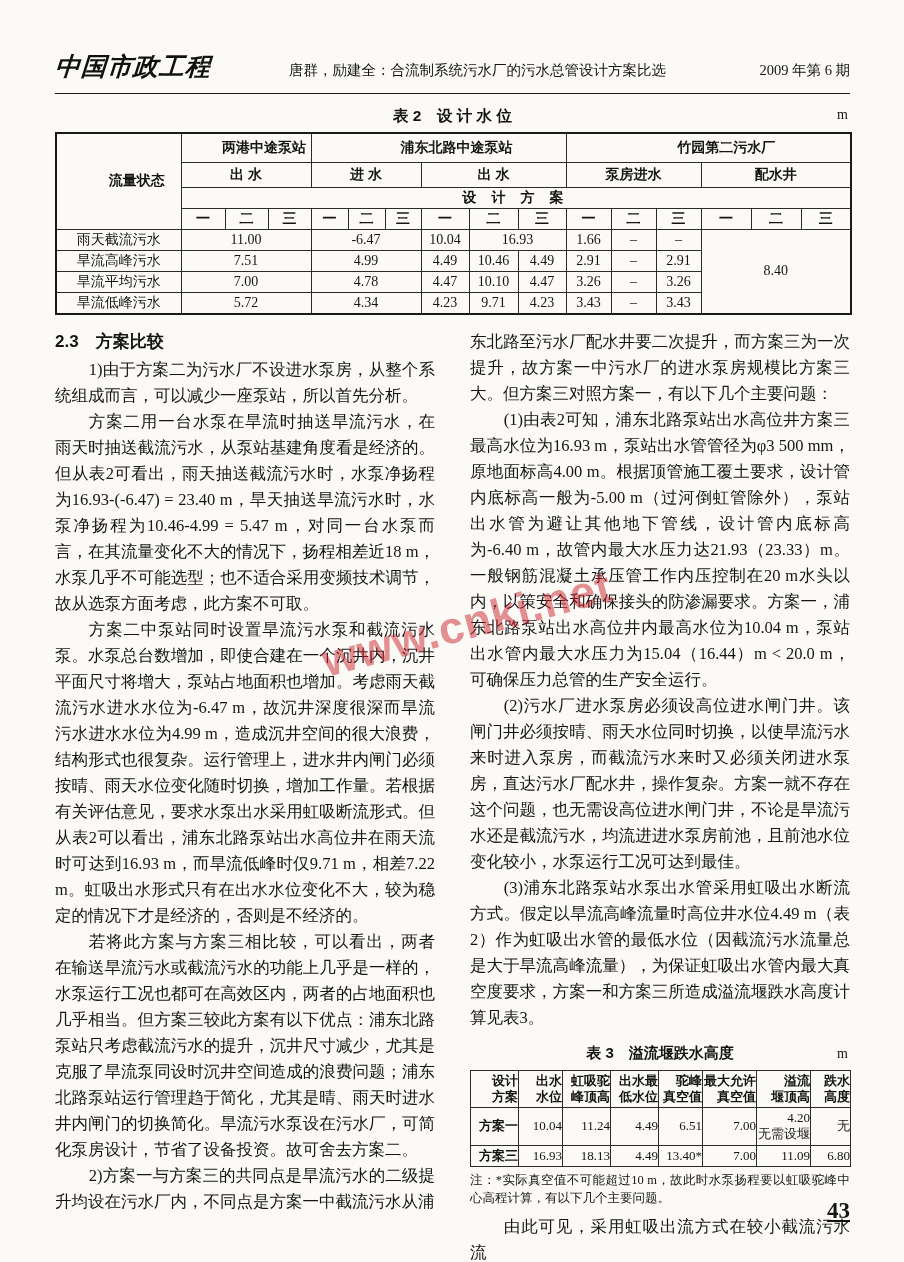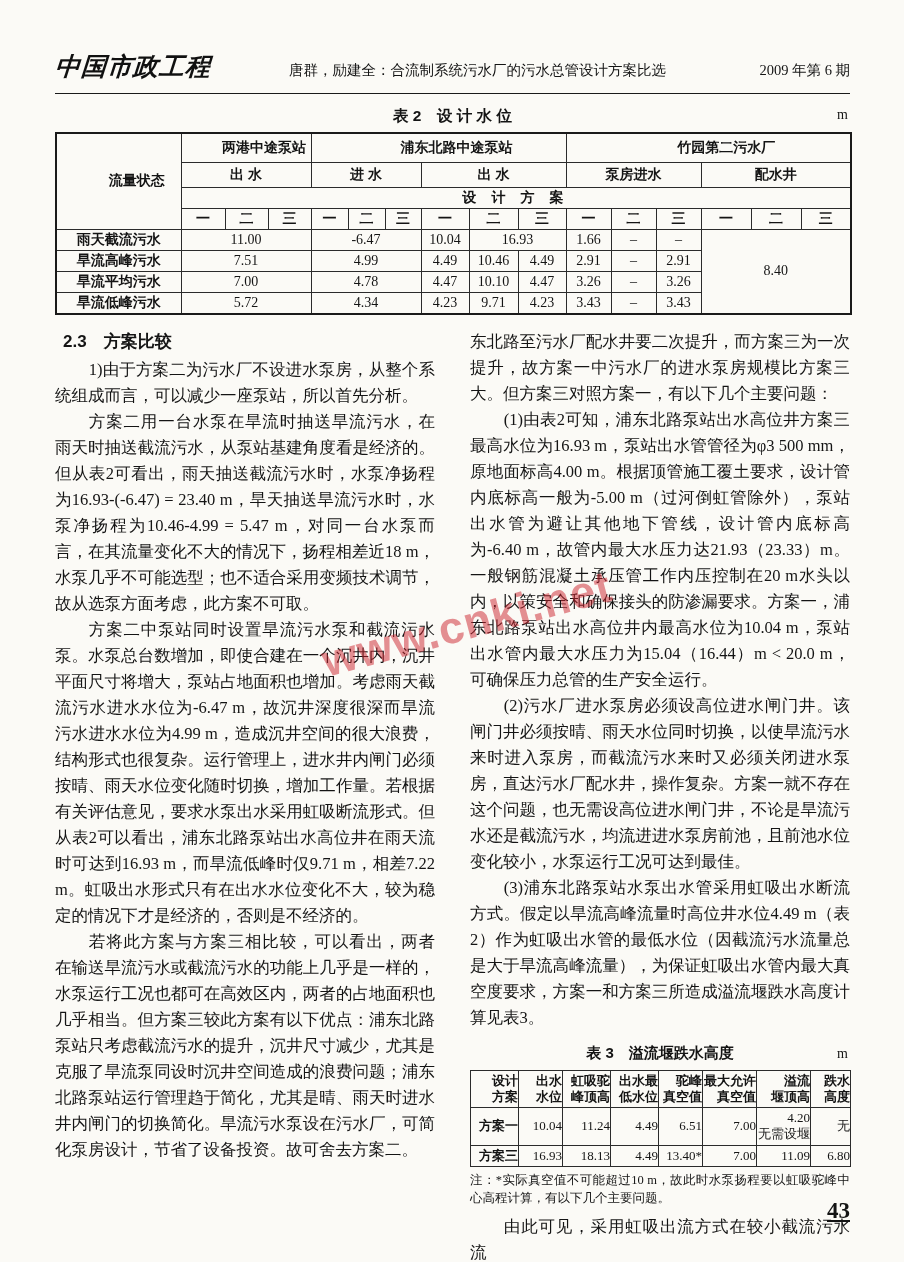--- a/index.html
+++ b/index.html
@@ -42,30 +42,30 @@
     font-family: "Liberation Serif", serif;
   }
 
   
   .t2 { width: 795px; border-collapse: collapse; table-layout: fixed; border: 2px solid #1a1a1a; font-size: 14px; }
   .t2 td { border: 1px solid #2b2b2b; text-align: center; padding: 1px 0; height: 21px; overflow: hidden; }
   .t2 tr.gr1 td { height: 29px; padding-left: 36px; }
   .t2 tr.gr2 td { height: 25px; margin-top: 42px; }
   .t2 tr.gr3 td, .t2 tr.gr4 td { height: 20px; }
   .t2 .hd { font-weight: bold; font-family: "Liberation Sans", sans-serif; }
-  .t2 .rowlabel { font-weight: bold; font-family: "Liberation Sans", sans-serif; }
+  .t2 .rowlabel { font-weight: normal; font-family: "Liberation Sans", sans-serif; }
   .t2 .scheme { letter-spacing: 0.4em; }
 
   
   .columns { display: flex; gap: 35px; margin-top: 14px; }
   .col { width: 380px; font-size: 16.5px; line-height: 26px; text-align: justify; }
   .col p { margin: 0; text-indent: 2.05em; }
   .col p.no-indent { text-indent: 0; }
   .section-heading {
-    font-size: 17px; margin: 0 0 2px 8px; font-weight: bold;
+    font-size: 17px; margin: 0 0 2px 0; font-weight: bold;
     font-family: "Liberation Sans", sans-serif; line-height: 26px;
   }
 
   
   .t3cap { margin: 9px 0 4px 0; font-size: 15px; }
   .t3 { width: 380px; border-collapse: collapse; table-layout: fixed; border: 1.5px solid #1a1a1a; font-size: 13px; }
   .t3 td {
     border: 1px solid #2b2b2b; text-align: right; padding: 2px 0;
     white-space: pre-line; line-height: 1.25;
   }
@@ -205,20 +205,21 @@
       </table>
   </section>
 
   <div class="columns">
     <div class="col">
       <h3 class="section-heading">2.3　方案比较</h3>
       <p>1)由于方案二为污水厂不设进水泵房，从整个系统组成而言，可以减少一座泵站，所以首先分析。</p>
       <p>方案二用一台水泵在旱流时抽送旱流污水，在雨天时抽送截流污水，从泵站基建角度看是经济的。但从表2可看出，雨天抽送截流污水时，水泵净扬程为16.93-(-6.47) = 23.40 m，旱天抽送旱流污水时，水泵净扬程为10.46-4.99 = 5.47 m，对同一台水泵而言，在其流量变化不大的情况下，扬程相差近18 m，水泵几乎不可能选型；也不适合采用变频技术调节，故从选泵方面考虑，此方案不可取。</p>
       <p>方案二中泵站同时设置旱流污水泵和截流污水泵。水泵总台数增加，即使合建在一个沉井内，沉井平面尺寸将增大，泵站占地面积也增加。考虑雨天截流污水进水水位为-6.47 m，故沉井深度很深而旱流污水进水水位为4.99 m，造成沉井空间的很大浪费，结构形式也很复杂。运行管理上，进水井内闸门必须按晴、雨天水位变化随时切换，增加工作量。若根据有关评估意见，要求水泵出水采用虹吸断流形式。但从表2可以看出，浦东北路泵站出水高位井在雨天流时可达到16.93 m，而旱流低峰时仅9.71 m，相差7.22 m。虹吸出水形式只有在出水水位变化不大，较为稳定的情况下才是经济的，否则是不经济的。</p>
       <p>若将此方案与方案三相比较，可以看出，两者在输送旱流污水或截流污水的功能上几乎是一样的，水泵运行工况也都可在高效区内，两者的占地面积也几乎相当。但方案三较此方案有以下优点：浦东北路泵站只考虑截流污水的提升，沉井尺寸减少，尤其是克服了旱流泵同设时沉井空间造成的浪费问题；浦东北路泵站运行管理趋于简化，尤其是晴、雨天时进水井内闸门的切换简化。旱流污水泵设在污水厂，可简化泵房设计，节省了设备投资。故可舍去方案二。</p>
+      <p>2)方案一与方案三的共同点是旱流污水的二级提升均设在污水厂内，不同点是方案一中截流污水从浦</p>
     </div>
 
     <div class="col">
       <p class="no-indent">东北路至污水厂配水井要二次提升，而方案三为一次提升，故方案一中污水厂的进水泵房规模比方案三大。但方案三对照方案一，有以下几个主要问题：</p>
       <p>(1)由表2可知，浦东北路泵站出水高位井方案三最高水位为16.93 m，泵站出水管管径为φ3 500 mm，原地面标高4.00 m。根据顶管施工覆土要求，设计管内底标高一般为-5.00 m（过河倒虹管除外），泵站出水管为避让其他地下管线，设计管内底标高为-6.40 m，故管内最大水压力达21.93（23.33）m。一般钢筋混凝土承压管工作内压控制在20 m水头以内，以策安全和确保接头的防渗漏要求。方案一，浦东北路泵站出水高位井内最高水位为10.04 m，泵站出水管内最大水压力为15.04（16.44）m &lt; 20.0 m，可确保压力总管的生产安全运行。</p>
       <p>(2)污水厂进水泵房必须设高位进水闸门井。该闸门井必须按晴、雨天水位同时切换，以使旱流污水来时进入泵房，而截流污水来时又必须关闭进水泵房，直达污水厂配水井，操作复杂。方案一就不存在这个问题，也无需设高位进水闸门井，不论是旱流污水还是截流污水，均流进进水泵房前池，且前池水位变化较小，水泵运行工况可达到最佳。</p>
       <p>(3)浦东北路泵站水泵出水管采用虹吸出水断流方式。假定以旱流高峰流量时高位井水位4.49 m（表2）作为虹吸出水管的最低水位（因截流污水流量总是大于旱流高峰流量），为保证虹吸出水管内最大真空度要求，方案一和方案三所造成溢流堰跌水高度计算见表3。</p>
 
       <div class="tbl-caption t3cap">
         <span>表 3　溢流堰跌水高度</span>

